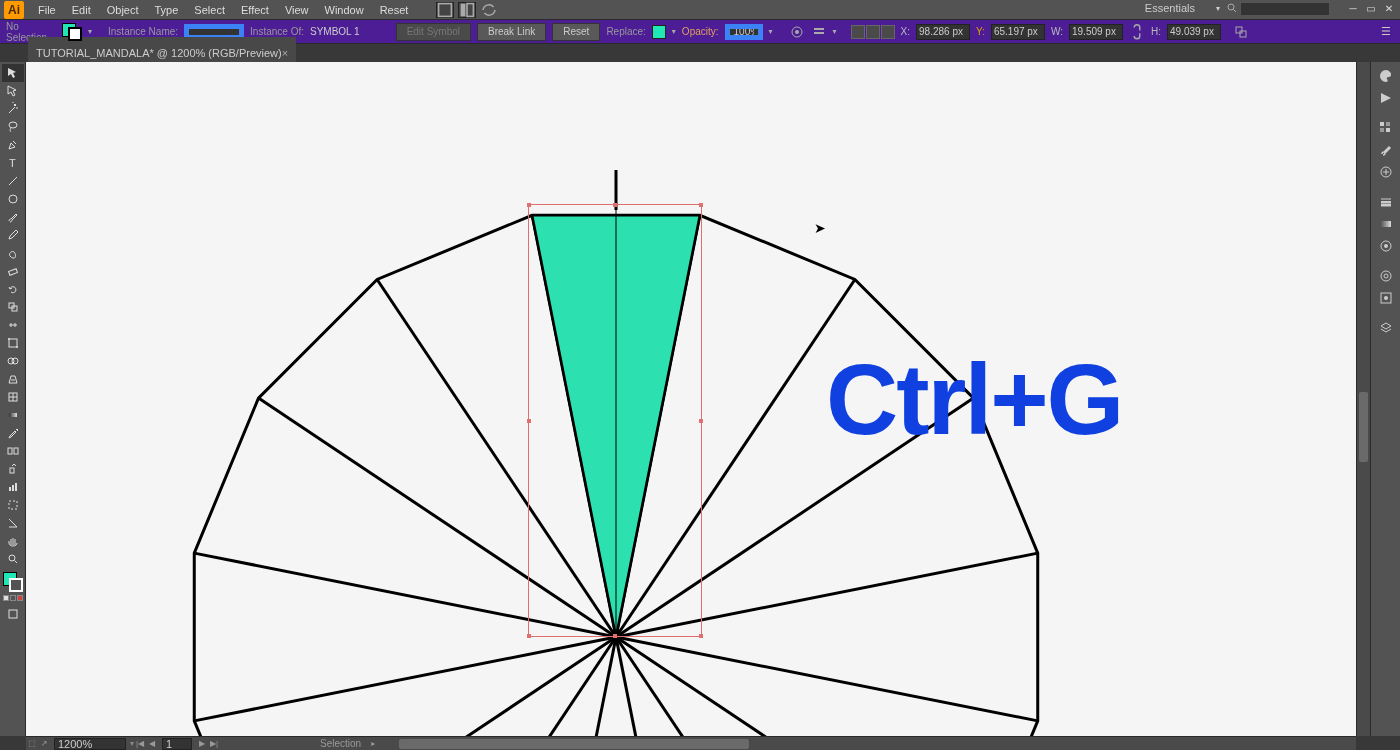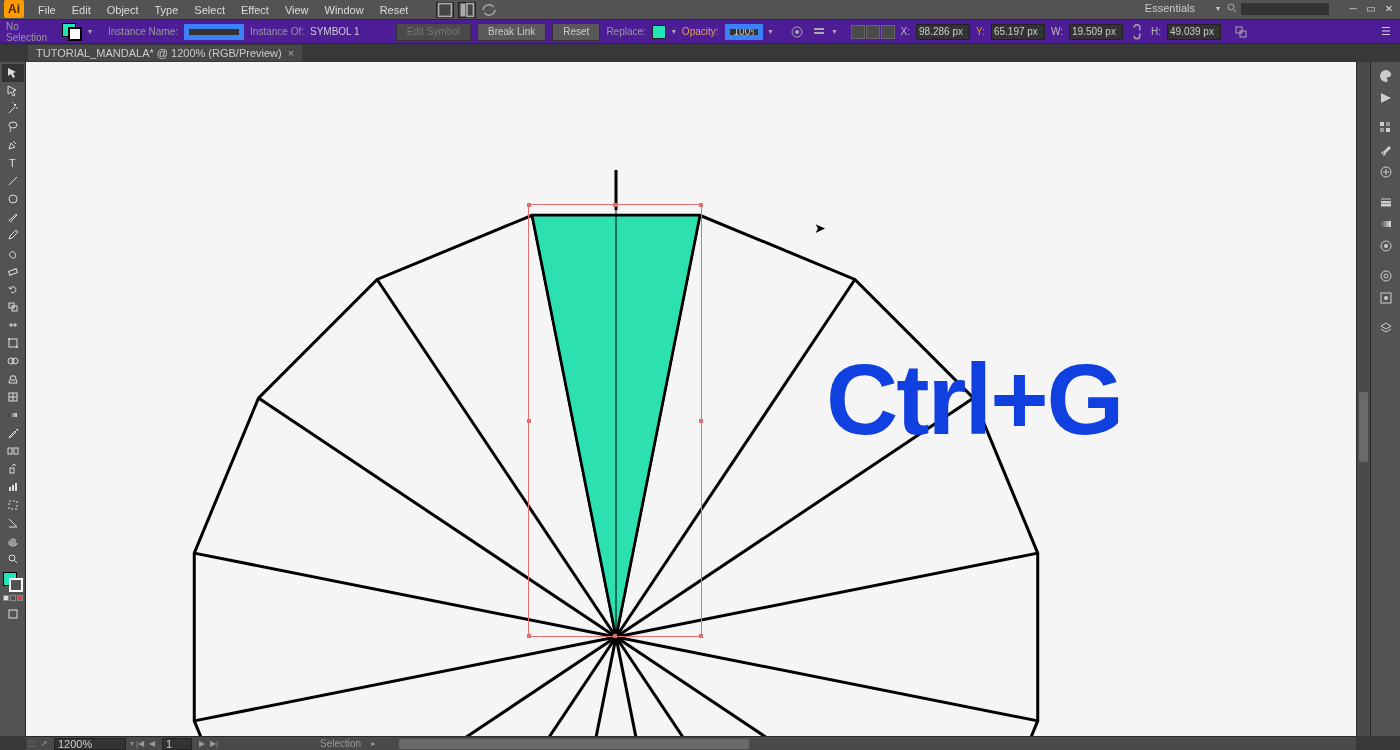--- a/index.html
+++ b/index.html
@@ -1,19 +1,19 @@
 <!DOCTYPE html>
 <html><head>
 <meta charset="utf-8">
 <style>
 *{margin:0;padding:0;box-sizing:border-box;font-family:Tahoma,Arial,sans-serif;font-size:11px;color:#ccc;user-select:none}
 body{background:#383838;overflow:hidden;width:1400px;height:750px;position:relative}
 
 
-.menubar{height:20px;background:#535353;display:flex;padding:0 4px;border-bottom:1px solid #2a2a2a;position:relative}
+.menubar{height:20px;background:#535353;display:flex;align-items:center;padding:0 4px;border-bottom:1px solid #2a2a2a;position:relative}
 .app-logo{width:20px;height:18px;background:#ff9a00;color:#4a2c00;font-weight:bold;display:flex;align-items:center;justify-content:center;font-size:12px;border-radius:2px;margin-right:6px}
 .menu-item{padding:0 8px;line-height:20px;color:#ddd;cursor:pointer}
 .menu-ext{margin-left:20px;display:flex;gap:4px;align-items:center}
 .menu-ext-btn{width:18px;height:16px;background:#444;border:1px solid #222;display:flex;align-items:center;justify-content:center;cursor:pointer}
 .win-controls{position:absolute;right:2px;top:0;display:flex}
 .win-btn{width:18px;height:16px;display:flex;align-items:center;justify-content:center;cursor:pointer;color:#ddd;font-size:10px}
 .workspace-label{position:absolute;right:180px;top:2px;font-size:10px;color:#ccc;display:flex;align-items:center;gap:21px}
 .search-box{position:absolute;right:70px;top:2px;width:90px;height:14px;background:#333;border:1px solid #555}
 .search-icon{position:absolute;right:163px;top:3px;width:10px;height:10px}
 
@@ -28,21 +28,21 @@
 .ctrl-btn.disabled{color:#777;background:#4a4a4a}
 .num-field{background:#333;border:1px solid #222;color:#ccc;width:54px;height:16px;font-size:10px;padding:0 2px;text-align:left}
 .coord-label{color:#bbb;font-size:10px}
 .coord-label.y{color:#e0a000}
 .tiny-icon{width:16px;height:16px;display:flex;align-items:center;justify-content:center;border:1px solid transparent}
 .align-group{display:flex;gap:1px}
 .align-group .tiny-icon{border:1px solid #666;background:#4a4a4a;width:14px;height:14px}
 
 
 .tabbar{height:18px;background:#383838;display:flex;align-items:center;padding-left:28px}
-.doc-tab{background:#484848;padding:0 8px;height:16px;display:flex;align-items:center;gap:6px;font-size:10px;color:#ddd}
+.doc-tab{background:#484848;padding:16px 8px;height:16px;display:flex;align-items:center;font-size:10px;color:#ddd}
 .tab-close{cursor:pointer;color:#aaa}
 
 
 .toolbar-left{position:absolute;left:0;top:62px;width:26px;bottom:14px;background:#535353;border-right:1px solid #2a2a2a;display:flex;flex-direction:column;align-items:center;padding-top:2px}
 .tool{width:22px;height:18px;display:flex;align-items:center;justify-content:center;cursor:pointer;margin-bottom:0px;position:relative}
 .tool.active{background:#333}
 .tool svg{width:14px;height:14px}
 .tool-swatch{width:20px;height:20px;position:relative;margin-top:4px}
 .tool-swatch .f{position:absolute;width:14px;height:14px;background:#21e6b6;border:1px solid #000;top:0;left:0}
 .tool-swatch .s{position:absolute;width:14px;height:14px;background:#535353;border:2px solid #fff;bottom:0;right:0}

